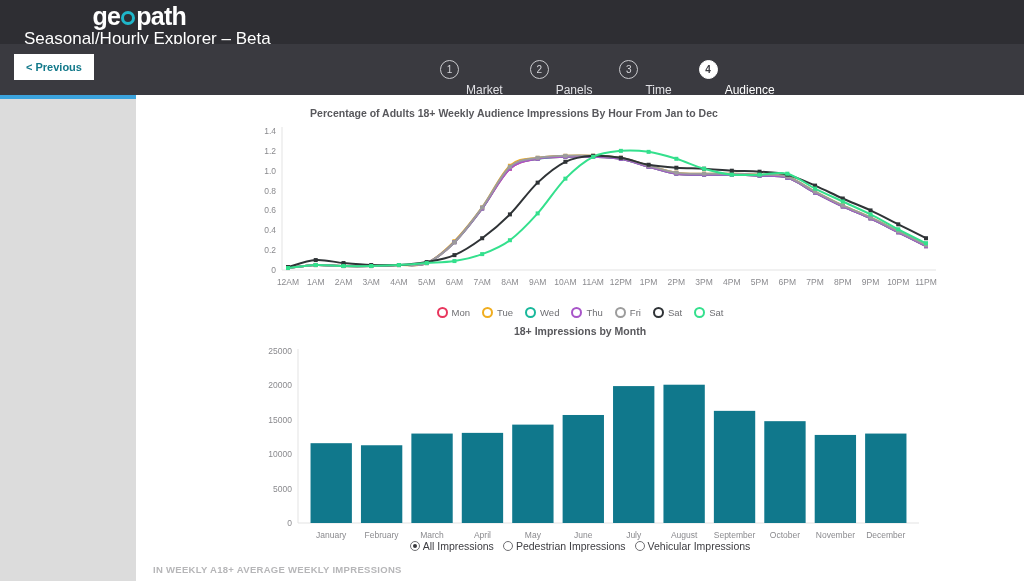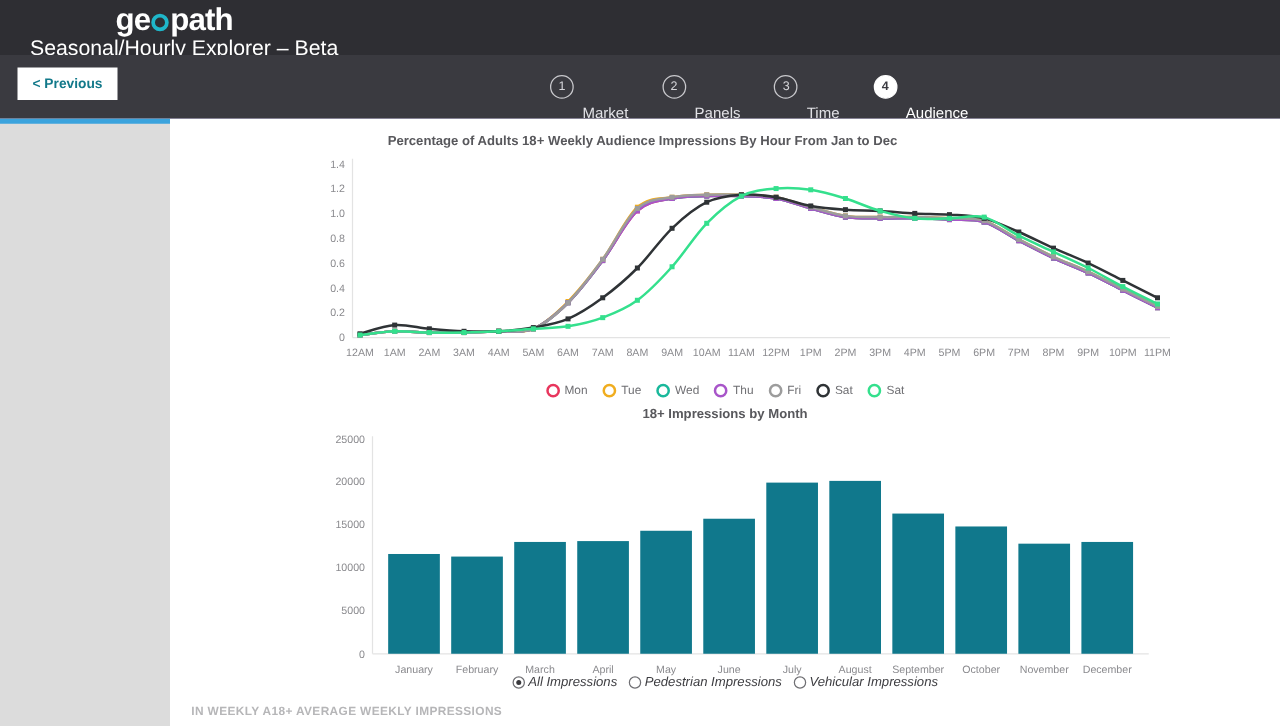--- a/index.html
+++ b/index.html
@@ -212,21 +212,20 @@
     width: 888px;
     display: flex;
     justify-content: center;
     gap: 9px;
   }
   .radio-item {
     display: flex;
     align-items: center;
     gap: 3px;
     cursor: pointer;
-    font-style: italic;
   }
   .radio-circle {
     width: 10px; height: 10px;
     border-radius: 50%;
     border: 1px solid #6f6f73;
     background: #ffffff;
     box-sizing: border-box;
     position: relative;
   }
   .radio-item.checked .radio-circle::after {

